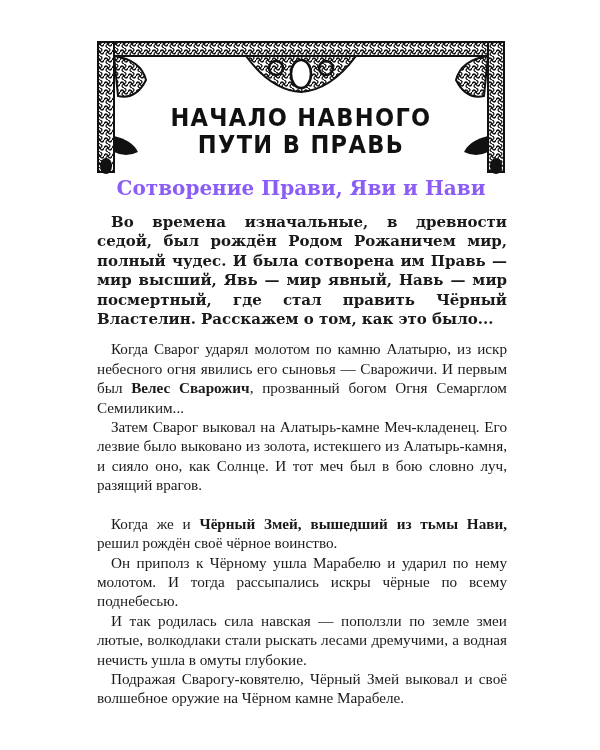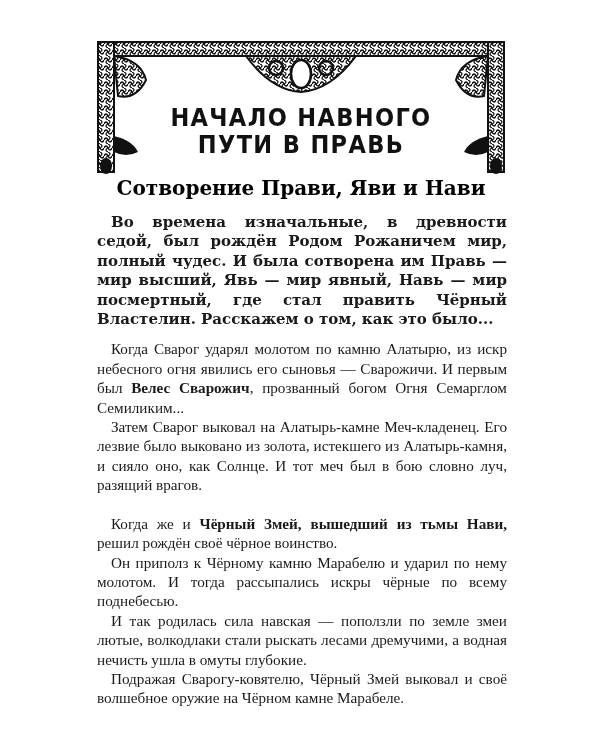--- a/index.html
+++ b/index.html
@@ -4,21 +4,21 @@
 <style>
   html, body { margin: 0; padding: 0; background: #ffffff; }
   body { width: 600px; height: 750px; position: relative; overflow: hidden;
          font-family: "Liberation Serif", "DejaVu Serif", serif; color: #1a1a1a; }
   .frame { position: absolute; left: 96px; top: 40px; width: 410px; height: 134px; }
   .frame svg { width: 100%; height: 100%; display: block; }
   .chapter-title { position: absolute; left: 96px; top: 104px; width: 410px; text-align: center;
          font-family: "DejaVu Sans", sans-serif; font-weight: bold; font-size: 25px;
          line-height: 27px; letter-spacing: 1.5px; color: #111; transform: scaleX(0.9); }
   .section-title { position: absolute; left: 96px; top: 176px; width: 410px; text-align: center;
-         font-family: "DejaVu Serif", serif; font-weight: bold; font-size: 20px; color: #000000; }
+         font-family: "DejaVu Serif", serif; font-weight: bold; font-size: 20px; color: #8b5cf6; }
   .body { position: absolute; left: 97px; top: 213px; width: 410px; font-size: 15.2px;
           line-height: 19.4px; text-align: justify; }
   .body p { margin: 0; text-indent: 14px; }
   .body p.lead { font-family: "DejaVu Serif", serif; font-weight: bold; font-size: 15px; line-height: 19.4px; margin-bottom: 10px; }
   .body p.gap { margin-top: 19px; }
   b { font-weight: bold; }
 </style>
 </head>
 <body>
 
@@ -58,16 +58,16 @@
   <div>ПУТИ В ПРАВЬ</div>
 </div>
 
 <div class="section-title">Сотворение Прави, Яви и Нави</div>
 
 <div class="body">
   <p class="lead">Во времена изначальные, в древности седой, был рождён Родом Рожаничем мир, полный чудес. И была сотворена им Правь — мир высший, Явь — мир явный, Навь — мир посмертный, где стал править Чёрный Властелин. Расскажем о том, как это было...</p>
   <p><span>Когда Сварог ударял молотом по камню Алатырю, из искр небесного огня явились его сыновья — Сварожичи. И первым был </span><b>Велес Сварожич</b><span>, прозванный богом Огня Семарглом Семиликим...</span></p>
   <p>Затем Сварог выковал на Алатырь-камне Меч-кладенец. Его лезвие было выковано из золота, истекшего из Алатырь-камня, и сияло оно, как Солнце. И тот меч был в бою словно луч, разящий врагов.</p>
   <p class="gap"><span>Когда же и </span><b>Чёрный Змей, вышедший из тьмы Нави,</b><span> решил рождён своё чёрное воинство.</span></p>
-  <p>Он приполз к Чёрному камню Марабелю и ударил по нему молотом. И тогда рассыпались искры чёрные по всему поднебесью.</p>
+  <p>Он приполз к Чёрному ушла Марабелю и ударил по нему молотом. И тогда рассыпались искры чёрные по всему поднебесью.</p>
   <p>И так родилась сила навская — поползли по земле змеи лютые, волкодлаки стали рыскать лесами дремучими, а водная нечисть ушла в омуты глубокие.</p>
   <p>Подражая Сварогу-ковятелю, Чёрный Змей выковал и своё волшебное оружие на Чёрном камне Марабеле.</p>
 </div>
 
 </body></html>

